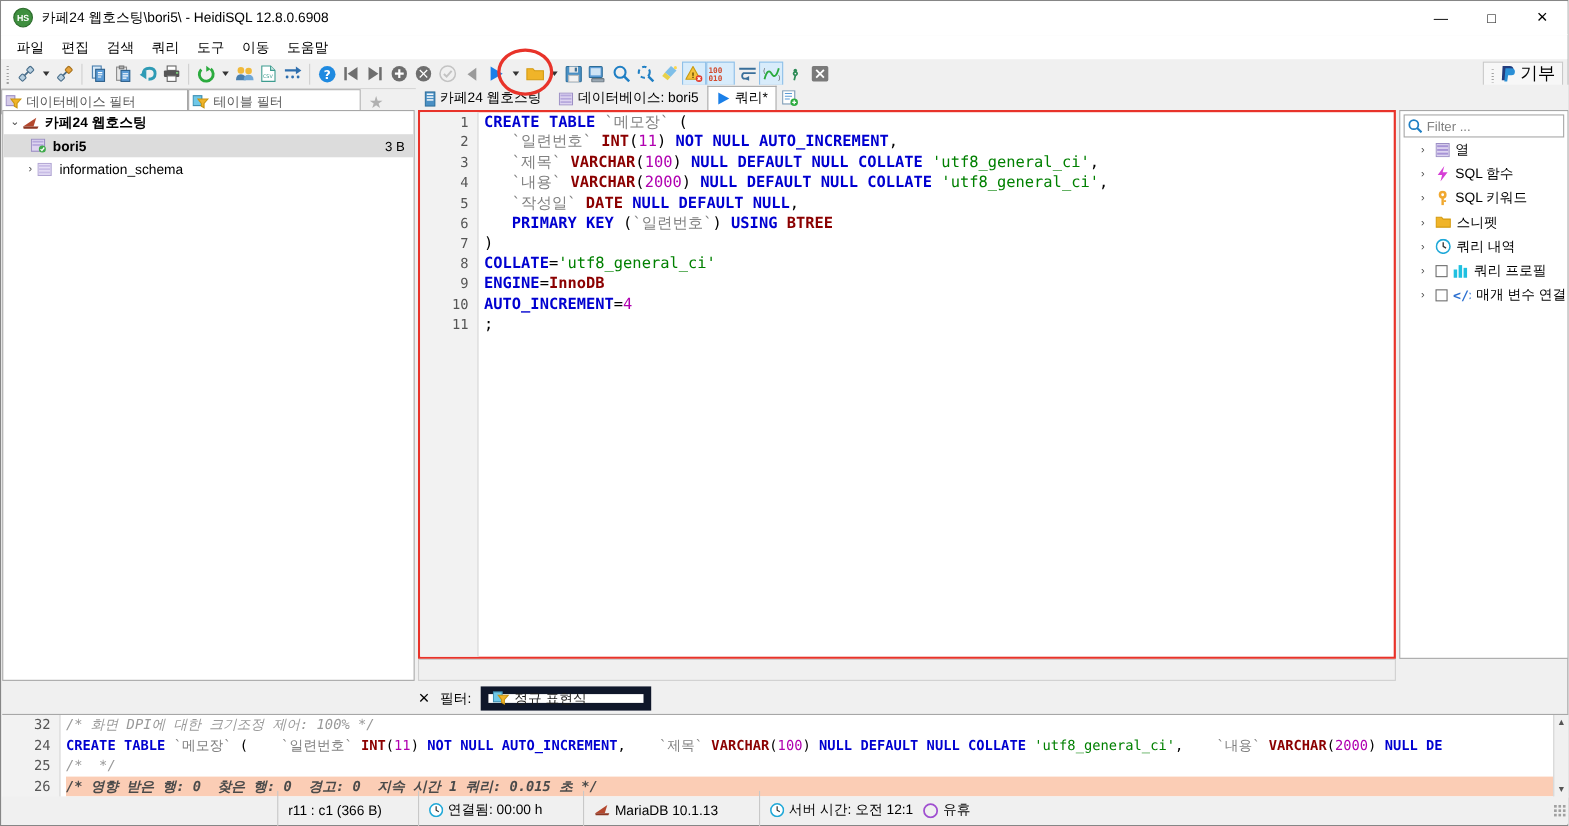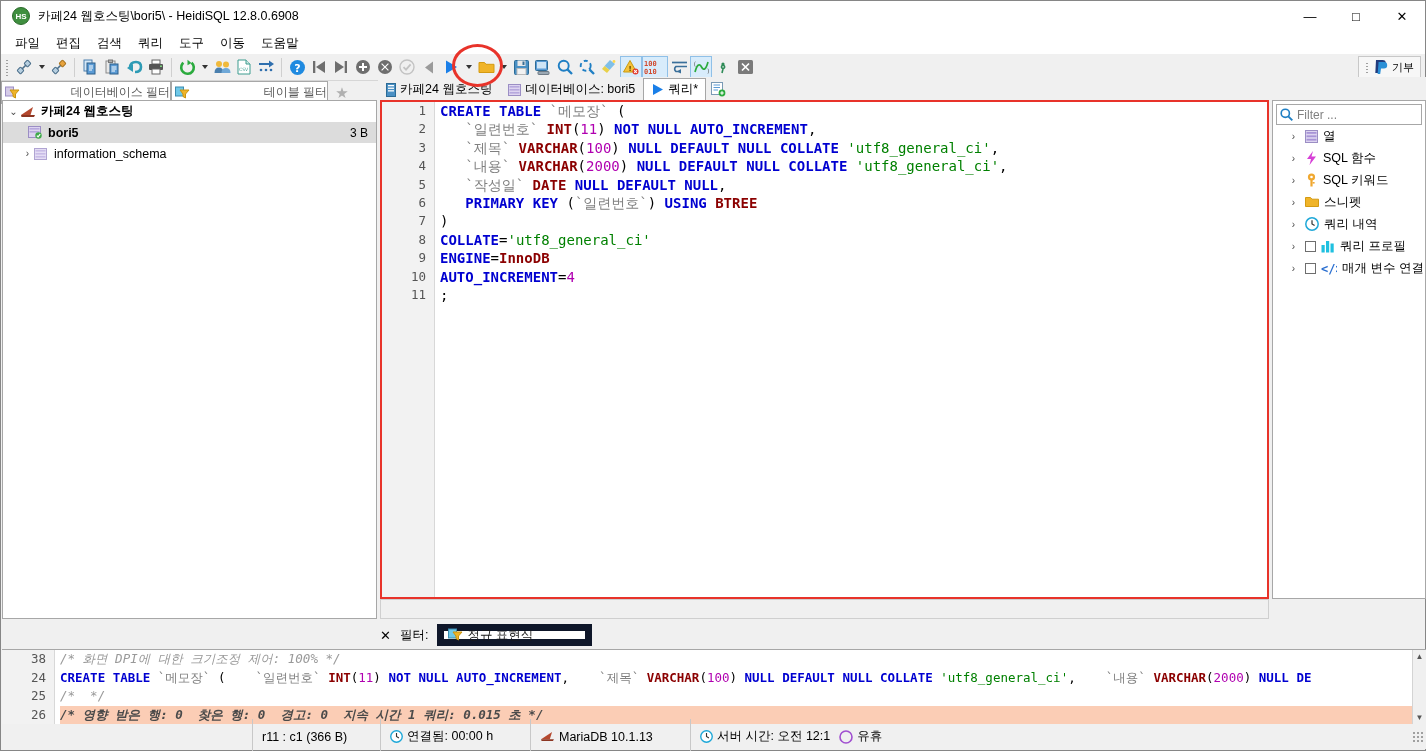--- a/index.html
+++ b/index.html
@@ -36,26 +36,26 @@
           background-size:2px 100%; background-repeat:no-repeat; background-position:2px 3px; }
   .tb-sep { width:1px; height:19px; background:#cfcfcf; margin:0 4px; flex:none; }
   .tbi { width:22px; height:22px; display:flex; align-items:center; justify-content:center;
          flex:none; position:relative; }
   .tbi.boxed { background:#d8ecfb; border:1px solid #8fc0e8; }
   .tbi.sm { width:13px; }
   .caret { width:0;height:0;border-left:3.5px solid transparent;border-right:3.5px solid transparent;
            border-top:4px solid #333; }
   .donate { margin-left:auto; display:flex; align-items:center; height:23px;
             border:1px solid #c8c8c8; background:#f7f7f7; padding:0 6px 0 2px; margin-right:4px; }
-  .donate span { font-size:11px; margin-left:3px;font-family:Liberation Mono, monospace; }
+  .donate span { font-size:16px; margin-left:3px;font-family:Liberation Mono, monospace; }
 
   
   .filterrow { height:23px; display:flex; align-items:stretch; background:#f0f0f0; }
   .fbox { display:flex; align-items:center; border:1px solid #a7a7a7; background:#fff;
-          height:23px; padding-left:3px;justify-content:space-between; }
+          height:23px; padding-left:3px; }
   .fbox .ph { color:#5a5a5a; font-size:12px; margin-left:4px; white-space:nowrap; }
   .star { width:28px; display:flex; align-items:center; justify-content:center;
           background:#f0f0f0; font-size:15px; color:#b0b0b0; }
 
   
   .tabstrip { position:absolute; left:377px; top:76px; width:1049px; height:24px;
               display:flex; align-items:flex-end; background:#f0f0f0; }
   .tab { display:flex; align-items:center; height:23px; padding:0 7px; gap:4px;
          font-size:12.5px; border:1px solid transparent; white-space:nowrap; }
   .tab.active { background:#ffffff; border:1px solid #a6a6a6; border-bottom:1px solid #fff; }
@@ -609,21 +609,21 @@
       <svg width="15" height="14" viewBox="0 0 15 14">
           <rect x="0.5" y="1" width="8" height="9" fill="#6fc8e8" stroke="#3a8cb0"></rect>
           <path d="M5 4 H14 L10.5 8 V12 L8 10.5 V8 Z" fill="#f0b429" stroke="#c99410"></path>
         </svg>
       <span>정규 표현식</span>
     </div>
   </div>
 
   <div class="logpane">
     <div class="lgutter" id="log-gutter">
-        <div>38</div>
+        <div>32</div>
         <div>24</div>
         <div>25</div>
         <div>26</div>
       </div>
     <div class="lcode" id="log-code"><div><span class="cmt">/* 화면 DPI에 대한 크기조정 제어: 100% */</span></div><div><span class="kw">CREATE TABLE </span><span class="ident">`메모장` </span><span class="plain">(    </span><span class="ident">`일련번호` </span><span class="dt">INT</span><span class="plain">(</span><span class="num">11</span><span class="plain">) </span><span class="kw">NOT NULL AUTO_INCREMENT</span><span class="plain">,    </span><span class="ident">`제목` </span><span class="dt">VARCHAR</span><span class="plain">(</span><span class="num">100</span><span class="plain">) </span><span class="kw">NULL DEFAULT NULL COLLATE </span><span class="str">'utf8_general_ci'</span><span class="plain">,    </span><span class="ident">`내용` </span><span class="dt">VARCHAR</span><span class="plain">(</span><span class="num">2000</span><span class="plain">) </span><span class="kw">NULL DE</span></div><div><span class="cmt">/*  */</span></div><div class="hl"><span class="cmt">/* 영향 받은 행: 0  찾은 행: 0  경고: 0  지속 시간 1 쿼리: 0.015 초 */</span></div></div>
     <div class="vscroll">
       <div>▲</div>
       <div>▼</div>
     </div>
   </div>

